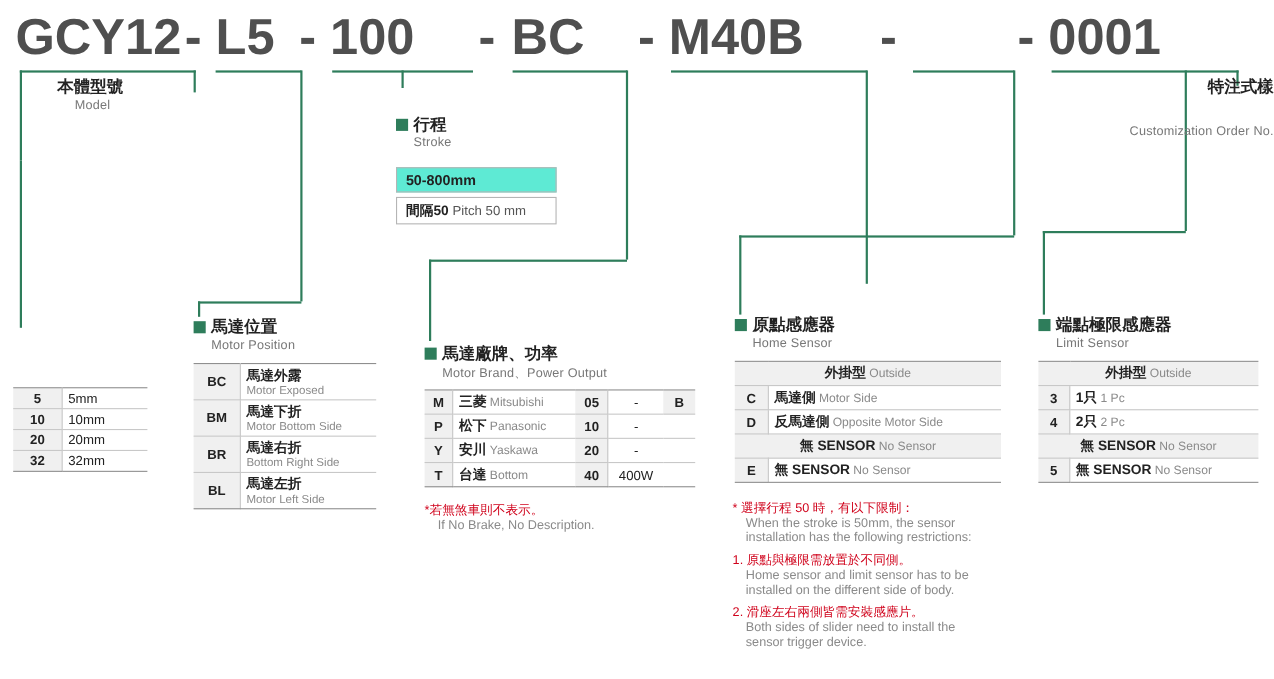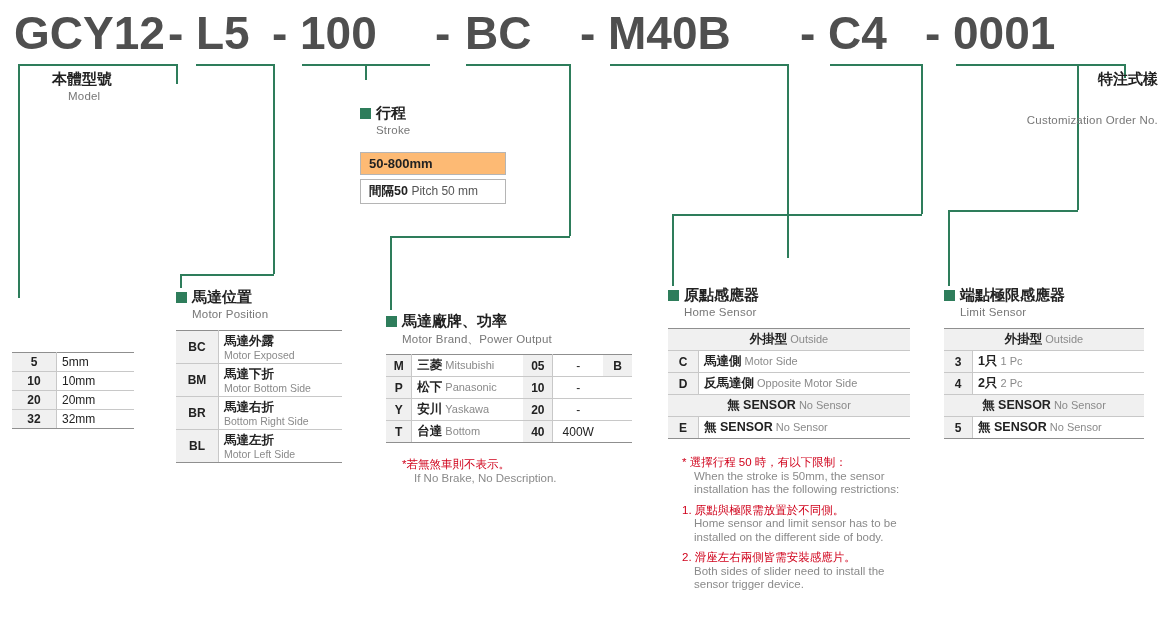--- a/index.html
+++ b/index.html
@@ -40,50 +40,49 @@
   table.t td.v{color:#222;}
   table.t td .cn{font-weight:bold;font-size:12.5px;color:#222;}
   table.t td .en{color:#8a8a8a;font-size:11px;margin-left:3px;}
   table.t td .en2{display:block;color:#8a8a8a;font-size:10.5px;line-height:11px;}
   table.t tr.top td{border-top:1.5px solid #8f8f8f;}
   table.t tr.last td{border-bottom:1.5px solid #8f8f8f;}
   table.t td.span{background:#f0f0f0;text-align:center;}
   table.t td.plain{background:#ffffff;}
 
   
-  .sbox{position:absolute;border:1px solid #b5b5b5;background:#fdba74;font-size:13px;font-weight:bold;color:#222;
+  .sbox{position:absolute;border:1px solid #b5b5b5;background:#5eead4;font-size:13px;font-weight:bold;color:#222;
         padding:3px 8px;white-space:nowrap;}
   .sbox2{position:absolute;border:1px solid #b5b5b5;background:#ffffff;font-size:12.5px;color:#222;
         padding:3px 8px;white-space:nowrap;}
   .sbox2 b{font-weight:bold;}
   .sbox2 .en{color:#555;font-weight:normal;font-size:12px;}
 
   
-  .note{position:absolute;font-size:11.5px;line-height:13.5px;white-space:nowrap;margin-left:16px;}
+  .note{position:absolute;font-size:11.5px;line-height:13.5px;white-space:nowrap;}
   .note .r{color:#d0021b;}
   .note .g{color:#8a8a8a;}
   .note .ind{margin-left:12px;display:block;}
 </style>
 </head>
 <body>
 
 <div class="root">
 
   <div class="pn">
     <span style="left:14px;top:0;">GCY12</span>
     <span class="dash" style="left:168px;top:0;">-</span>
     <span style="left:196px;top:0;">L5</span>
     <span class="dash" style="left:272px;top:0;">-</span>
     <span style="left:300px;top:0;">100</span>
     <span class="dash" style="left:435px;top:0;">-</span>
     <span style="left:465px;top:0;">BC</span>
     <span class="dash" style="left:580px;top:0;">-</span>
     <span style="left:608px;top:0;">M40B</span>
     <span class="dash" style="left:800px;top:0;">-</span>
-    <span style="left:828px;top:0;">C4</span>
     <span class="dash" style="left:925px;top:0;">-</span>
     <span style="left:953px;top:0;">0001</span>
   </div>
 
   <div class="ln lnh" style="left:18px;top:64px;width:160px;"></div>
   <div class="ln lnv" style="left:18px;top:64px;height:82px;"></div>
   <div class="ln lnv" style="left:176px;top:64px;height:20px;"></div>
   <div class="ln lnv" style="left:18px;top:146px;height:152px;"></div>
 
   <div class="ln lnh" style="left:196px;top:64px;width:78px;"></div>

